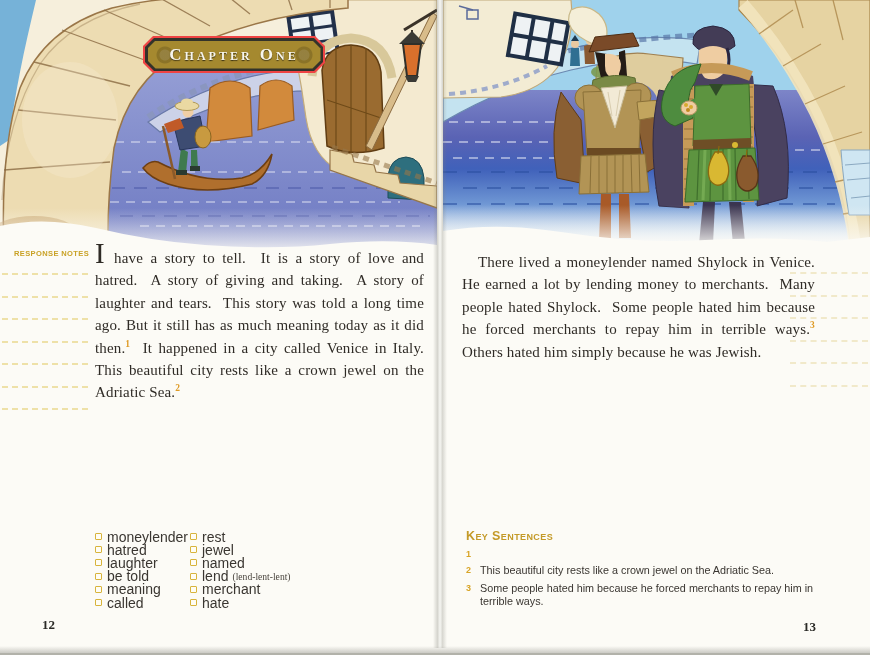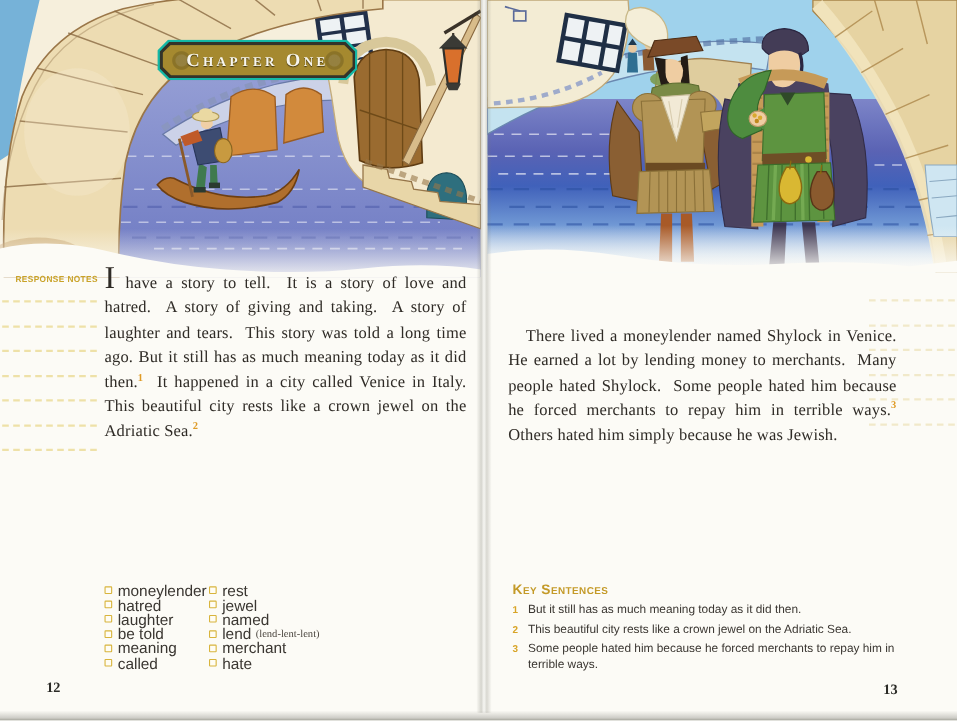--- a/index.html
+++ b/index.html
@@ -10,21 +10,21 @@
   .page { position:absolute; top:0; height:648px; background:#fcfbf6; z-index:1; }
   #page-left  { left:0; width:437px; }
   #page-right { left:443px; width:427px; }
 
   svg.illus { position:absolute; top:0; z-index:2; display:block; }
   #illus-left  { left:0; }
   #illus-right { left:443px; }
 
   
   .plaque-outer { position:absolute; left:143px; top:36px; width:182px; height:37px; z-index:4;
-     background:#14b8a6; clip-path:polygon(10px 0,calc(100% - 10px) 0,100% 10px,100% calc(100% - 10px),calc(100% - 10px) 100%,10px 100%,0 calc(100% - 10px),0 10px);
+     background:#ef4444; clip-path:polygon(10px 0,calc(100% - 10px) 0,100% 10px,100% calc(100% - 10px),calc(100% - 10px) 100%,10px 100%,0 calc(100% - 10px),0 10px);
      padding:2px; filter:drop-shadow(1px 2px 2px rgba(40,40,30,.45)); }
   .plaque-mid { width:100%; height:100%; background:#33332a; padding:2.5px;
      clip-path:polygon(9px 0,calc(100% - 9px) 0,100% 9px,100% calc(100% - 9px),calc(100% - 9px) 100%,9px 100%,0 calc(100% - 9px),0 9px); }
   .plaque-inner { width:100%; height:100%; background-color:#a5892f;
      background-image:
        radial-gradient(circle at 17px 50%, rgba(0,0,0,.16) 8px, transparent 9px),
        radial-gradient(circle at calc(100% - 17px) 50%, rgba(0,0,0,.16) 8px, transparent 9px),
        radial-gradient(circle at 17px 50%, rgba(255,255,255,.14) 5px, transparent 6px),
        radial-gradient(circle at calc(100% - 17px) 50%, rgba(255,255,255,.14) 5px, transparent 6px);
      clip-path:polygon(8px 0,calc(100% - 8px) 0,100% 8px,100% calc(100% - 8px),calc(100% - 8px) 100%,8px 100%,0 calc(100% - 8px),0 8px);
@@ -47,21 +47,21 @@
   .notes-col { position:absolute; z-index:3; }
   #notes-left  { left:2px;  top:273px; width:86px; height:165px; }
   #notes-right { left:790px; top:272px; width:78px; height:145px; }
   .note-line { position:absolute; left:0; right:0; border-top:2px dashed #ead98f; opacity:.75; }
   #notes-right .note-line { border-top-color:#efe5c0; opacity:.8; }
 
   
   .bodytext { position:absolute; z-index:3; font-size:15px; line-height:22.4px; letter-spacing:.15px;
      color:#2f2b26; text-align:justify; white-space:pre-wrap; }
   #para-left  { left:95px;  top:247px; width:329px; }
-  #para-right { left:462px; top:251px; width:353px; text-indent:16px;margin-top:44px; }
+  #para-right { left:462px; top:251px; width:353px; text-indent:16px; }
   .dropcap { font-size:29px; line-height:0; letter-spacing:0; margin-right:2px; }
   sup.fn { color:#df9b26; font-size:9.5px; font-weight:bold; line-height:0; }
 
   
   #key-words { position:absolute; left:95px; top:513px; width:335px; height:100px; z-index:3;
      font-family:"Liberation Sans","DejaVu Sans",sans-serif; }
   .gold-heading { font-variant:small-caps; font-weight:bold; font-size:12.5px; letter-spacing:.4px;
      color:#c49a28; }
   .kw-col { position:absolute; top:17px; }
   .kw-col-0 { left:0; width:92px; }
@@ -419,21 +419,20 @@
           <span class="kw-label">hate</span>
         </div>
       </div>
   </div>
 
   <div id="key-sentences">
     <div class="gold-heading">Key Sentences</div>
     <div id="ks-list">
         <div class="ks-row">
           <span class="ks-num">1</span>
-          <span class="ks-text">But it still has as much meaning today as it did then.</span>
         </div>
         <div class="ks-row">
           <span class="ks-num">2</span>
           <span class="ks-text">This beautiful city rests like a crown jewel on the Adriatic Sea.</span>
         </div>
         <div class="ks-row">
           <span class="ks-num">3</span>
           <span class="ks-text">Some people hated him because he forced merchants to repay him in terrible ways.</span>
         </div>
       </div>

